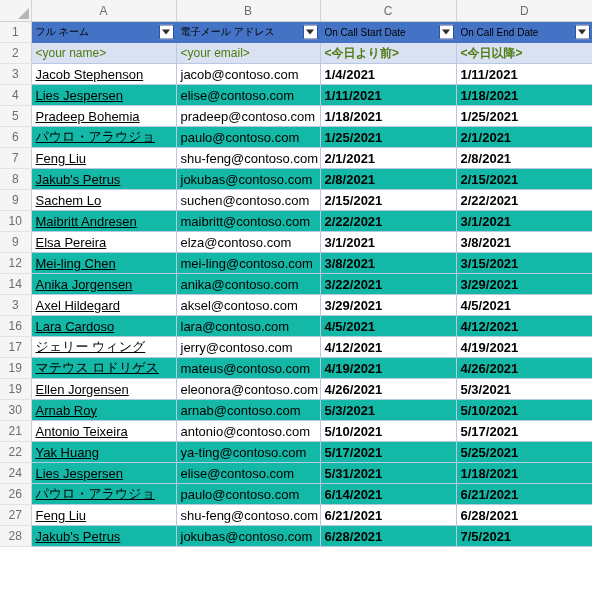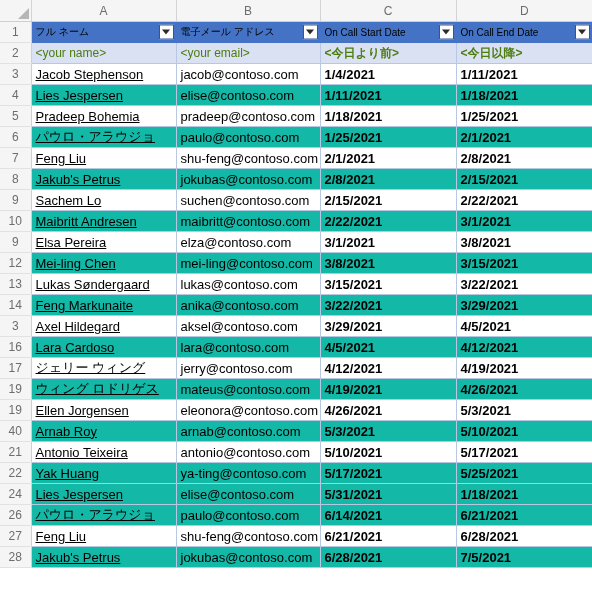--- a/index.html
+++ b/index.html
@@ -243,30 +243,23 @@
           <td class="cell num">3/1/2021</td>
           <td class="cell num">3/8/2021</td>
         </tr>
         <tr class="band-even">
           <td class="rownum">12</td>
           <td class="cell nameCell">Mei-ling Chen</td>
           <td class="cell">mei-ling@contoso.com</td>
           <td class="cell num">3/8/2021</td>
           <td class="cell num">3/15/2021</td>
         </tr>
-        <tr class="band-odd">
-          <td class="rownum">13</td>
-          <td class="cell nameCell">Lukas Søndergaard</td>
-          <td class="cell">lukas@contoso.com</td>
-          <td class="cell num">3/15/2021</td>
-          <td class="cell num">3/22/2021</td>
-        </tr>
         <tr class="band-even">
           <td class="rownum">14</td>
-          <td class="cell nameCell">Feng Markunaite</td>
+          <td class="cell nameCell">Anika Jorgensen</td>
           <td class="cell">anika@contoso.com</td>
           <td class="cell num">3/22/2021</td>
           <td class="cell num">3/29/2021</td>
         </tr>
         <tr class="band-odd">
           <td class="rownum">3</td>
           <td class="cell nameCell">Axel Hildegard</td>
           <td class="cell">aksel@contoso.com</td>
           <td class="cell num">3/29/2021</td>
           <td class="cell num">4/5/2021</td>
@@ -280,34 +273,34 @@
         </tr>
         <tr class="band-odd">
           <td class="rownum">17</td>
           <td class="cell nameCell">ジェリー ウィング</td>
           <td class="cell">jerry@contoso.com</td>
           <td class="cell num">4/12/2021</td>
           <td class="cell num">4/19/2021</td>
         </tr>
         <tr class="band-even">
           <td class="rownum">19</td>
-          <td class="cell nameCell">ウィング ロドリゲス</td>
+          <td class="cell nameCell">マテウス ロドリゲス</td>
           <td class="cell">mateus@contoso.com</td>
           <td class="cell num">4/19/2021</td>
           <td class="cell num">4/26/2021</td>
         </tr>
         <tr class="band-odd">
           <td class="rownum">19</td>
           <td class="cell nameCell">Ellen Jorgensen</td>
           <td class="cell">eleonora@contoso.com</td>
           <td class="cell num">4/26/2021</td>
           <td class="cell num">5/3/2021</td>
         </tr>
         <tr class="band-even">
-          <td class="rownum">40</td>
+          <td class="rownum">30</td>
           <td class="cell nameCell">Arnab Roy</td>
           <td class="cell">arnab@contoso.com</td>
           <td class="cell num">5/3/2021</td>
           <td class="cell num">5/10/2021</td>
         </tr>
         <tr class="band-odd">
           <td class="rownum">21</td>
           <td class="cell nameCell">Antonio Teixeira</td>
           <td class="cell">antonio@contoso.com</td>
           <td class="cell num">5/10/2021</td>

